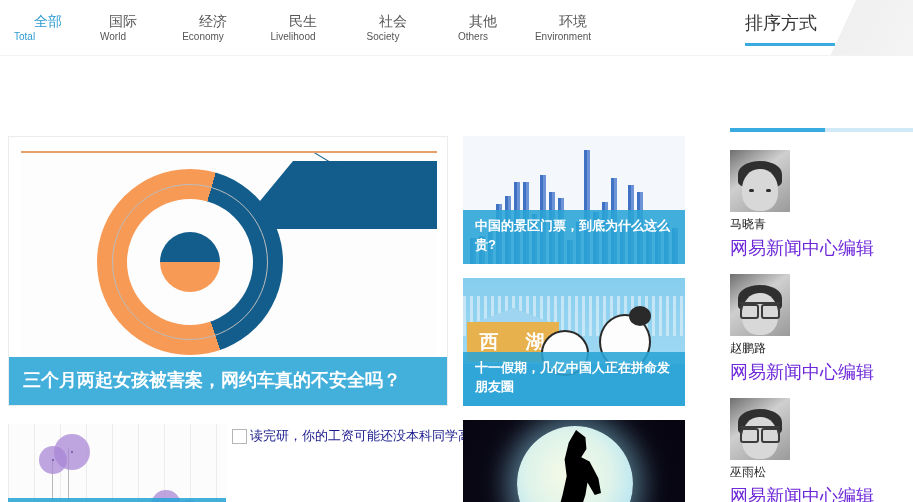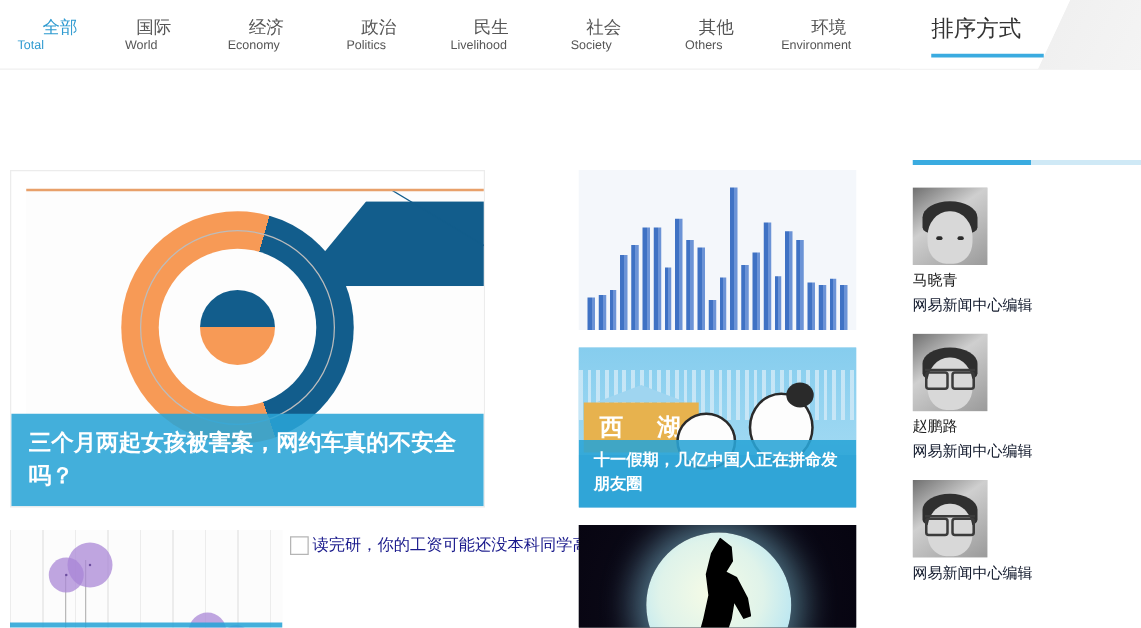--- a/index.html
+++ b/index.html
@@ -93,21 +93,21 @@
     background: rgba(41,164,214,0.88);
     color: #ffffff;
     font-weight: bold;
     padding: 7px 10px 9px 12px;
     line-height: 1.45;
   }
 
   
   #hero {
     left: 8px; top: 80px;
-    width: 380px; height: 270px;
+    width: 440px; height: 270px;
     background: #ffffff;
     border: 1px solid #ececec;
   }
   .hero-art {
     position: absolute;
     left: 12px; top: 14px;
     width: 416px; height: 230px;
     background: #fdfdfd;
     border-top: 2px solid #e8a06a;
     overflow: hidden;
@@ -260,42 +260,38 @@
   .av-hair { position: absolute; left: 50%; top: 18%; width: 44px; height: 26px; margin-left: -22px; border-radius: 50% 50% 20% 20%; background: #2f2f2f; }
   .av-eye { position: absolute; width: 5px; height: 3px; background: #2b2b2b; border-radius: 2px; top: 48%; }
   .av-glass { position: absolute; left: 50%; top: 45%; width: 40px; height: 12px; margin-left: -20px; border-top: 2px solid #3b3b3b; }
   .av-glass::before, .av-glass::after {
     content: ""; position: absolute; top: 0; width: 15px; height: 11px;
     border: 2px solid #3b3b3b; border-radius: 3px;
   }
   .av-glass::before { left: 0; }
   .av-glass::after { right: 0; }
   .ed-name { font-size: 12px; color: #222222; margin-bottom: 3px; }
-  .ed-role { font-size: 12px; color: #0f172a; }
+  .ed-role { font-size: 18px; color: #6d28d9; }
 </style>
 </head>
 <body>
 
 <div class="topnav">
   <div class="nav-tabs">
     <div class="nav-tab first active">
       <span class="cn">全部</span>
       <span class="en">Total</span>
     </div>
     <div class="nav-tab">
       <span class="cn">国际</span>
       <span class="en">World</span>
     </div>
     <div class="nav-tab">
       <span class="cn">经济</span>
       <span class="en">Economy</span>
-    </div>
-    <div class="nav-tab">
-      <span class="cn">政治</span>
-      <span class="en">Politics</span>
     </div>
     <div class="nav-tab">
       <span class="cn">民生</span>
       <span class="en">Livelihood</span>
     </div>
     <div class="nav-tab">
       <span class="cn">社会</span>
       <span class="en">Society</span>
     </div>
     <div class="nav-tab">
@@ -364,20 +360,21 @@
         <div class="bar" style="height: 52%;"></div>
         <div class="bar" style="height: 72%;"></div>
         <div class="bar" style="height: 36%;"></div>
         <div class="bar" style="height: 66%;"></div>
         <div class="bar" style="height: 60%;"></div>
         <div class="bar" style="height: 32%;"></div>
         <div class="bar" style="height: 30%;"></div>
         <div class="bar" style="height: 34%;"></div>
         <div class="bar" style="height: 30%;"></div>
       </div>
+    <div class="caption">中国的景区门票，到底为什么这么贵?</div>
   </div>
 
   <div class="card" id="c-westlake">
     <div class="wl-sky"></div>
     <div class="wl-trees"></div>
     <div class="wl-water"></div>
     <div class="wl-roof"></div>
     <div class="wl-plaque">
       <span>西</span>
       <span>湖</span>
@@ -422,18 +419,19 @@
       <div class="ed-role">网易新闻中心编辑</div>
     </div>
 
     <div class="editor">
       <div class="avatar">
         <div class="av-bg"></div>
         <div class="av-hair"></div>
         <div class="av-face"></div>
         <div class="av-glass"></div>
       </div>
+      <div class="ed-name">巫雨松</div>
       <div class="ed-role">网易新闻中心编辑</div>
     </div>
 
   </div>
 
 </div>
 
 </body></html>

